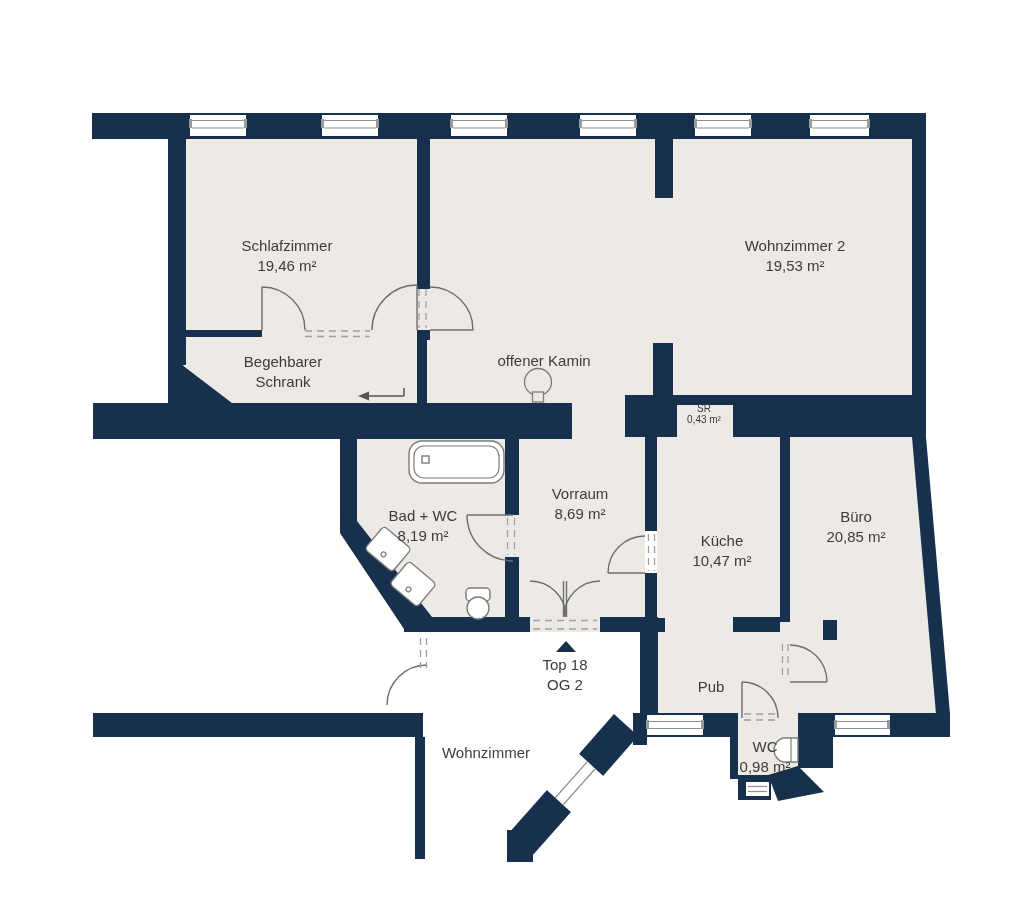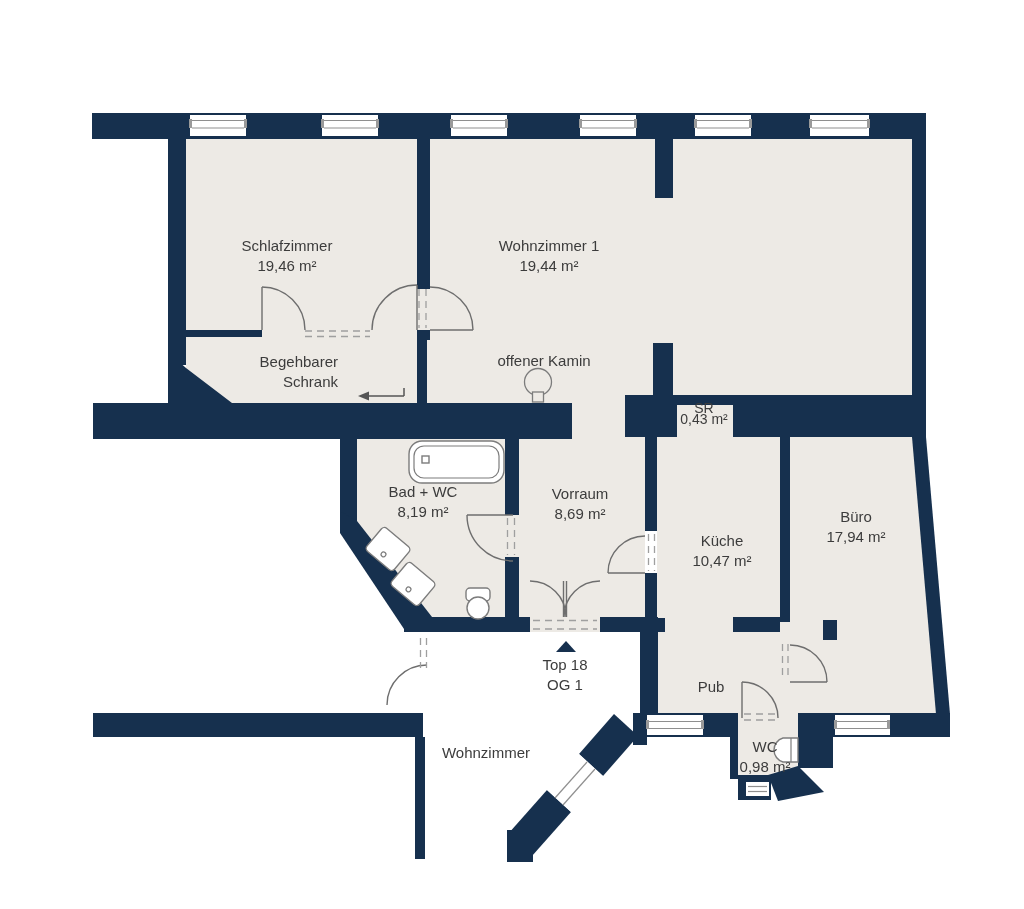--- a/index.html
+++ b/index.html
@@ -11,22 +11,22 @@
   .fix{fill:#ffffff;stroke:#7c7c7c;stroke-width:1.4;}
   .fixline{stroke:#7c7c7c;stroke-width:1.2;fill:none;}
   .winrect{fill:#ffffff;stroke:none;}
   .winline{stroke:#8f8f8f;stroke-width:1.2;}
   .wintick{fill:#9a9a9a;}
   .door{stroke:#6e6e6e;stroke-width:1.4;fill:none;}
   .dash{stroke:#9f9f9f;stroke-width:1.3;fill:none;stroke-dasharray:7 5;}
   .lbl{position:absolute;transform:translate(-50%,-50%);text-align:center;
        color:#3c3c3c;font-size:15px;line-height:20px;white-space:nowrap;}
   .lbl span{display:block;}
-  .lbl.wrap{white-space:normal;width:110px;text-align:right;}
-  .lbl.small{font-size:14px;line-height:11px;}
+  .lbl.wrap{white-space:normal;width:110px;}
+  .lbl.small{font-size:10px;line-height:11px;}
 </style>
 </head>
 <body>
 
 <div id="plan">
 <svg width="1024" height="909" viewBox="0 0 1024 909">
 
   <g>
     <polygon class="floor" points="186,133 430,133 430,403 228,403 186,371"></polygon>
     <rect class="floor" x="430" y="133" width="482" height="270"></rect>
@@ -249,56 +249,56 @@
       <polygon points="358,396 369,391.5 369,400.5" fill="#555"></polygon>
       <line x1="404" y1="396" x2="404" y2="388" stroke="#555" stroke-width="1.5"></line>
     </g>
   </g>
 </svg>
 
   <div class="lbl" style="left:287px;top:256px">
     <span>Schlafzimmer</span>
     <span>19,46 m²</span>
   </div>
-  <div class="lbl" style="left:549px;top:256px">
-    <span>Wohnzimmer 1</span>
-    <span>19,44 m²</span>
+  <div class="lbl" style="left:795px;top:256px">
+    <span>Wohnzimmer 2</span>
+    <span>19,53 m²</span>
   </div>
   <div class="lbl wrap" style="left:283px;top:372px">
     <span>Begehbarer Schrank</span>
   </div>
   <div class="lbl" style="left:544px;top:361px">
     <span>offener Kamin</span>
   </div>
   <div class="lbl small" style="left:704px;top:414px">
     <span>SR</span>
     <span>0,43 m²</span>
   </div>
-  <div class="lbl" style="left:423px;top:502px">
+  <div class="lbl" style="left:423px;top:526px">
     <span>Bad + WC</span>
     <span>8,19 m²</span>
   </div>
   <div class="lbl" style="left:580px;top:504px">
     <span>Vorraum</span>
     <span>8,69 m²</span>
   </div>
   <div class="lbl" style="left:722px;top:551px">
     <span>Küche</span>
     <span>10,47 m²</span>
   </div>
   <div class="lbl" style="left:856px;top:527px">
     <span>Büro</span>
-    <span>17,94 m²</span>
+    <span>20,85 m²</span>
   </div>
   <div class="lbl" style="left:711px;top:687px">
     <span>Pub</span>
   </div>
   <div class="lbl" style="left:565px;top:675px">
     <span>Top 18</span>
-    <span>OG 1</span>
+    <span>OG 2</span>
   </div>
   <div class="lbl" style="left:486px;top:753px">
     <span>Wohnzimmer</span>
   </div>
   <div class="lbl" style="left:765px;top:757px">
     <span>WC</span>
     <span>0,98 m²</span>
   </div>
 </div>
 

